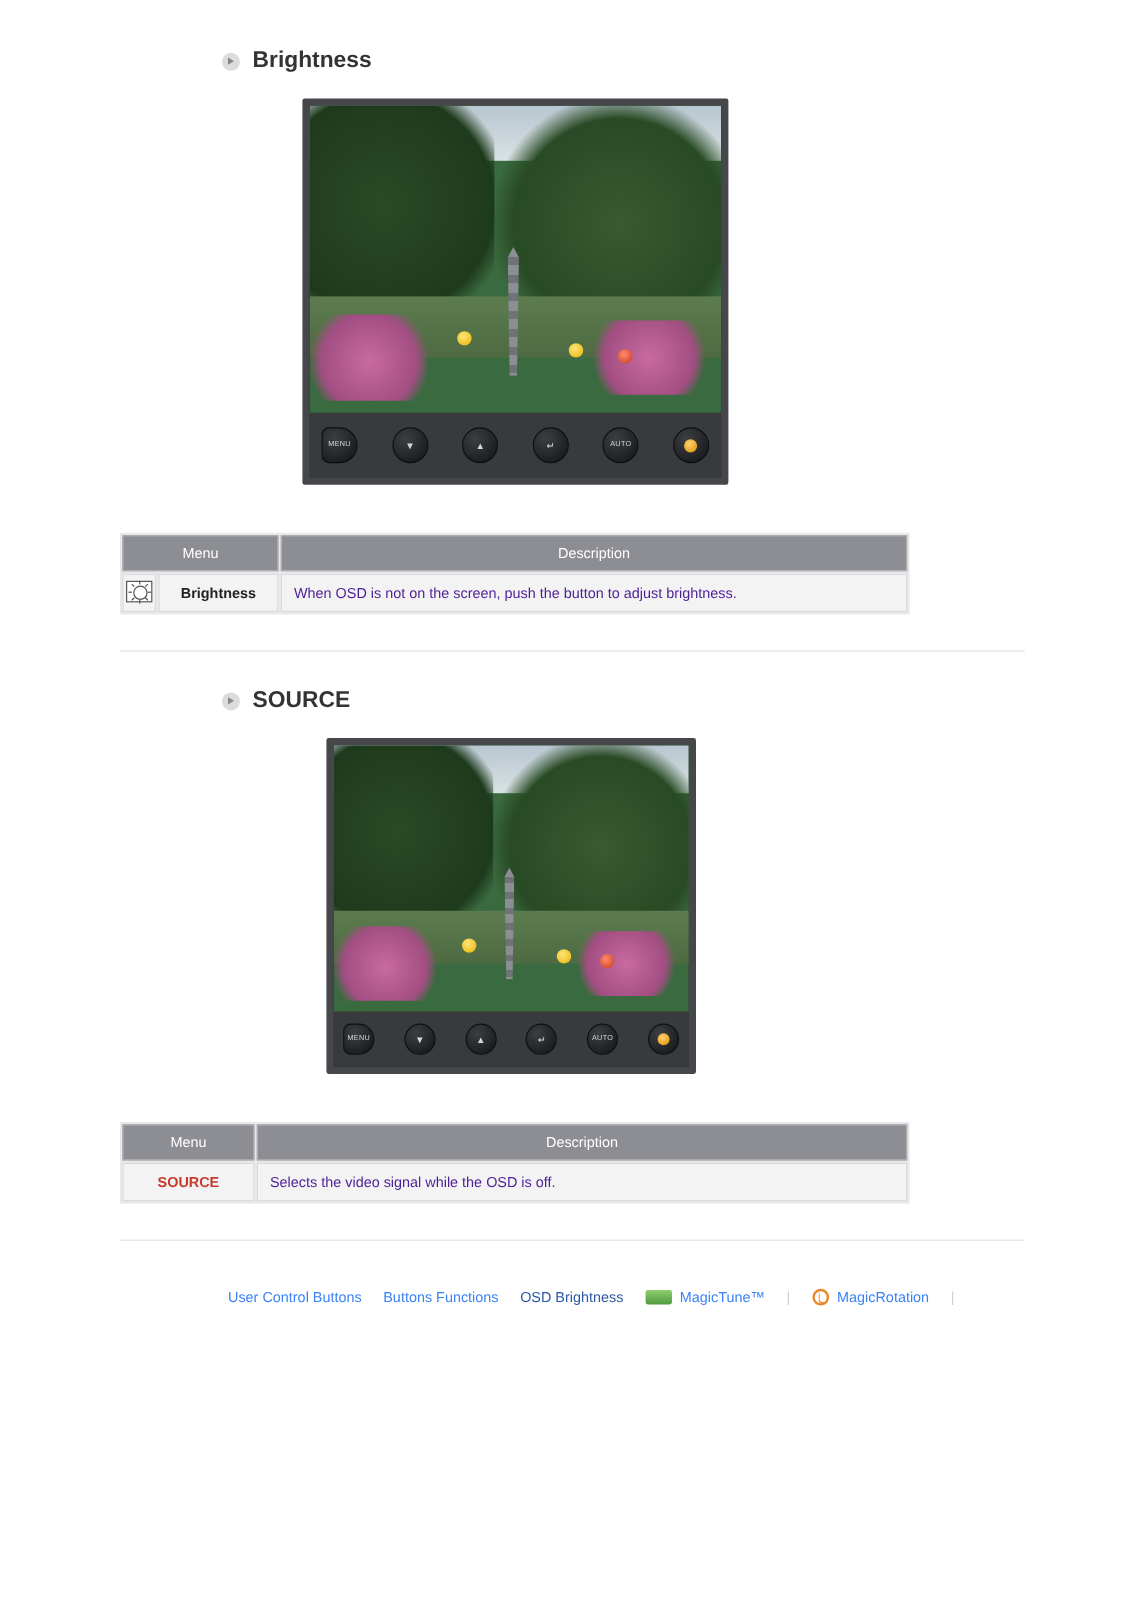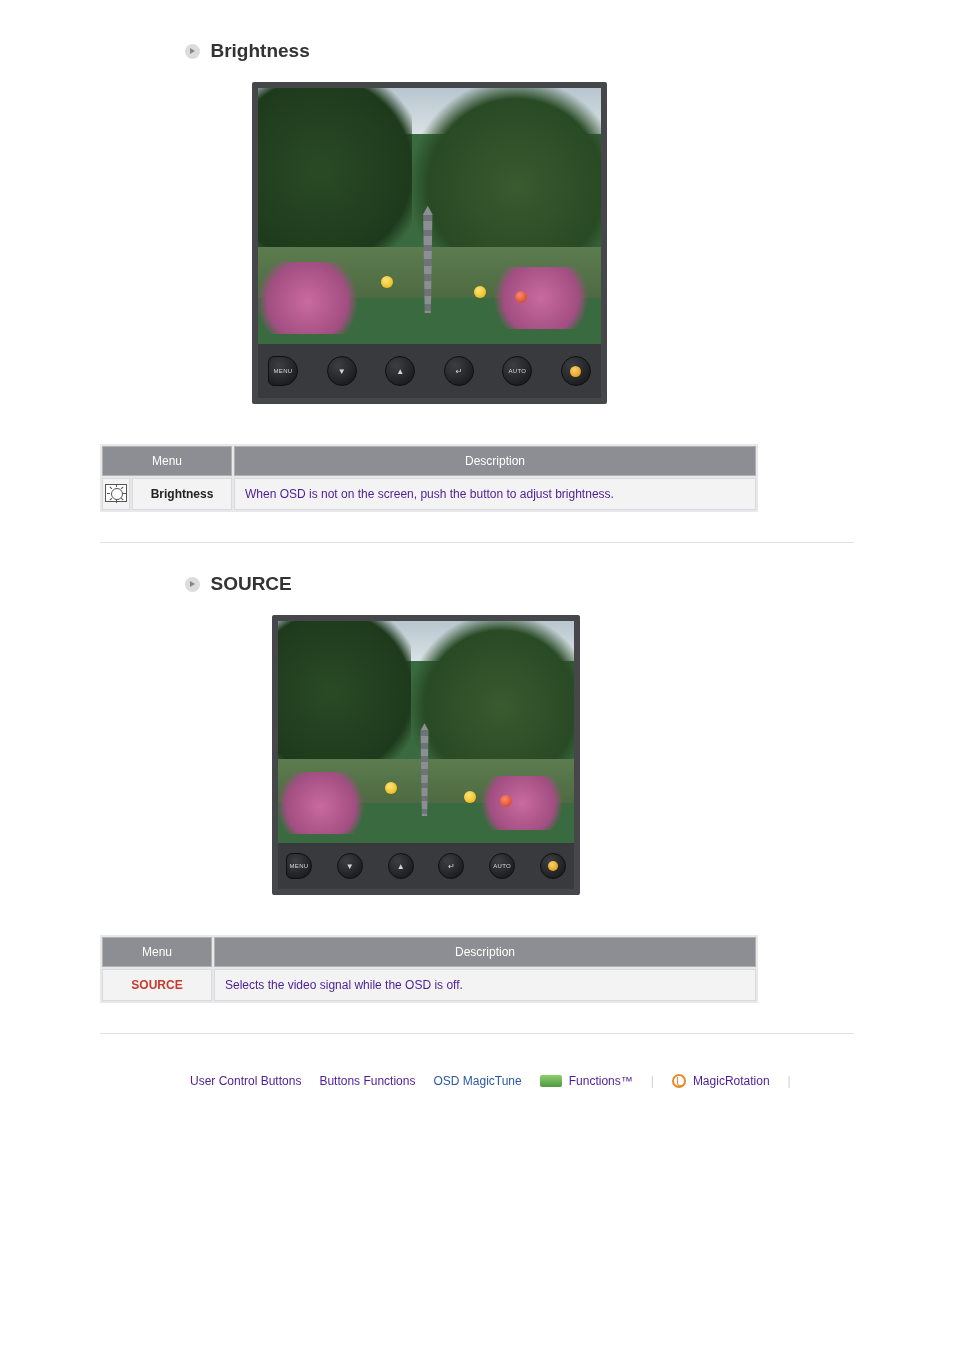--- a/index.html
+++ b/index.html
@@ -257,21 +257,21 @@
 
     .nav-bar {
       padding: 10px 0 0 0;
       margin-left: 180px;
       display: flex;
       align-items: center;
       gap: 18px;
       font-size: 12px;
     }
     .nav-item {
-      color: #4c1d95;
+      color: #3b82f6;
       cursor: pointer;
     }
     .nav-item.active { color: #2c57a6; }
     .nav-sep {
       color: #d0d0d2;
     }
     .mini-icon-green {
       width: 22px; height: 12px;
       display: inline-block;
       vertical-align: middle;
@@ -426,25 +426,25 @@
     </tr>
   </tbody>
     </table>
 </div>
 
 <hr class="divider">
 
 <div class="nav-bar">
   <span class="nav-item">User Control Buttons</span>
   <span class="nav-item">Buttons Functions</span>
-  <span class="nav-item active">OSD MagicTune</span>
+  <span class="nav-item active">OSD Brightness</span>
   <span style="display:flex;align-items:center;gap:4px">
     <span class="mini-icon-green"></span>
     <span style="display:inline-block">
-      <span class="nav-item">Functions™</span>
+      <span class="nav-item">MagicTune™</span>
     </span>
   </span>
   <span class="nav-sep">|</span>
   <span style="display:flex;align-items:center;gap:4px">
     <span class="mini-icon-orange"></span>
     <span class="nav-item">MagicRotation</span>
   </span>
   <span class="nav-sep">|</span>
 </div>
 

